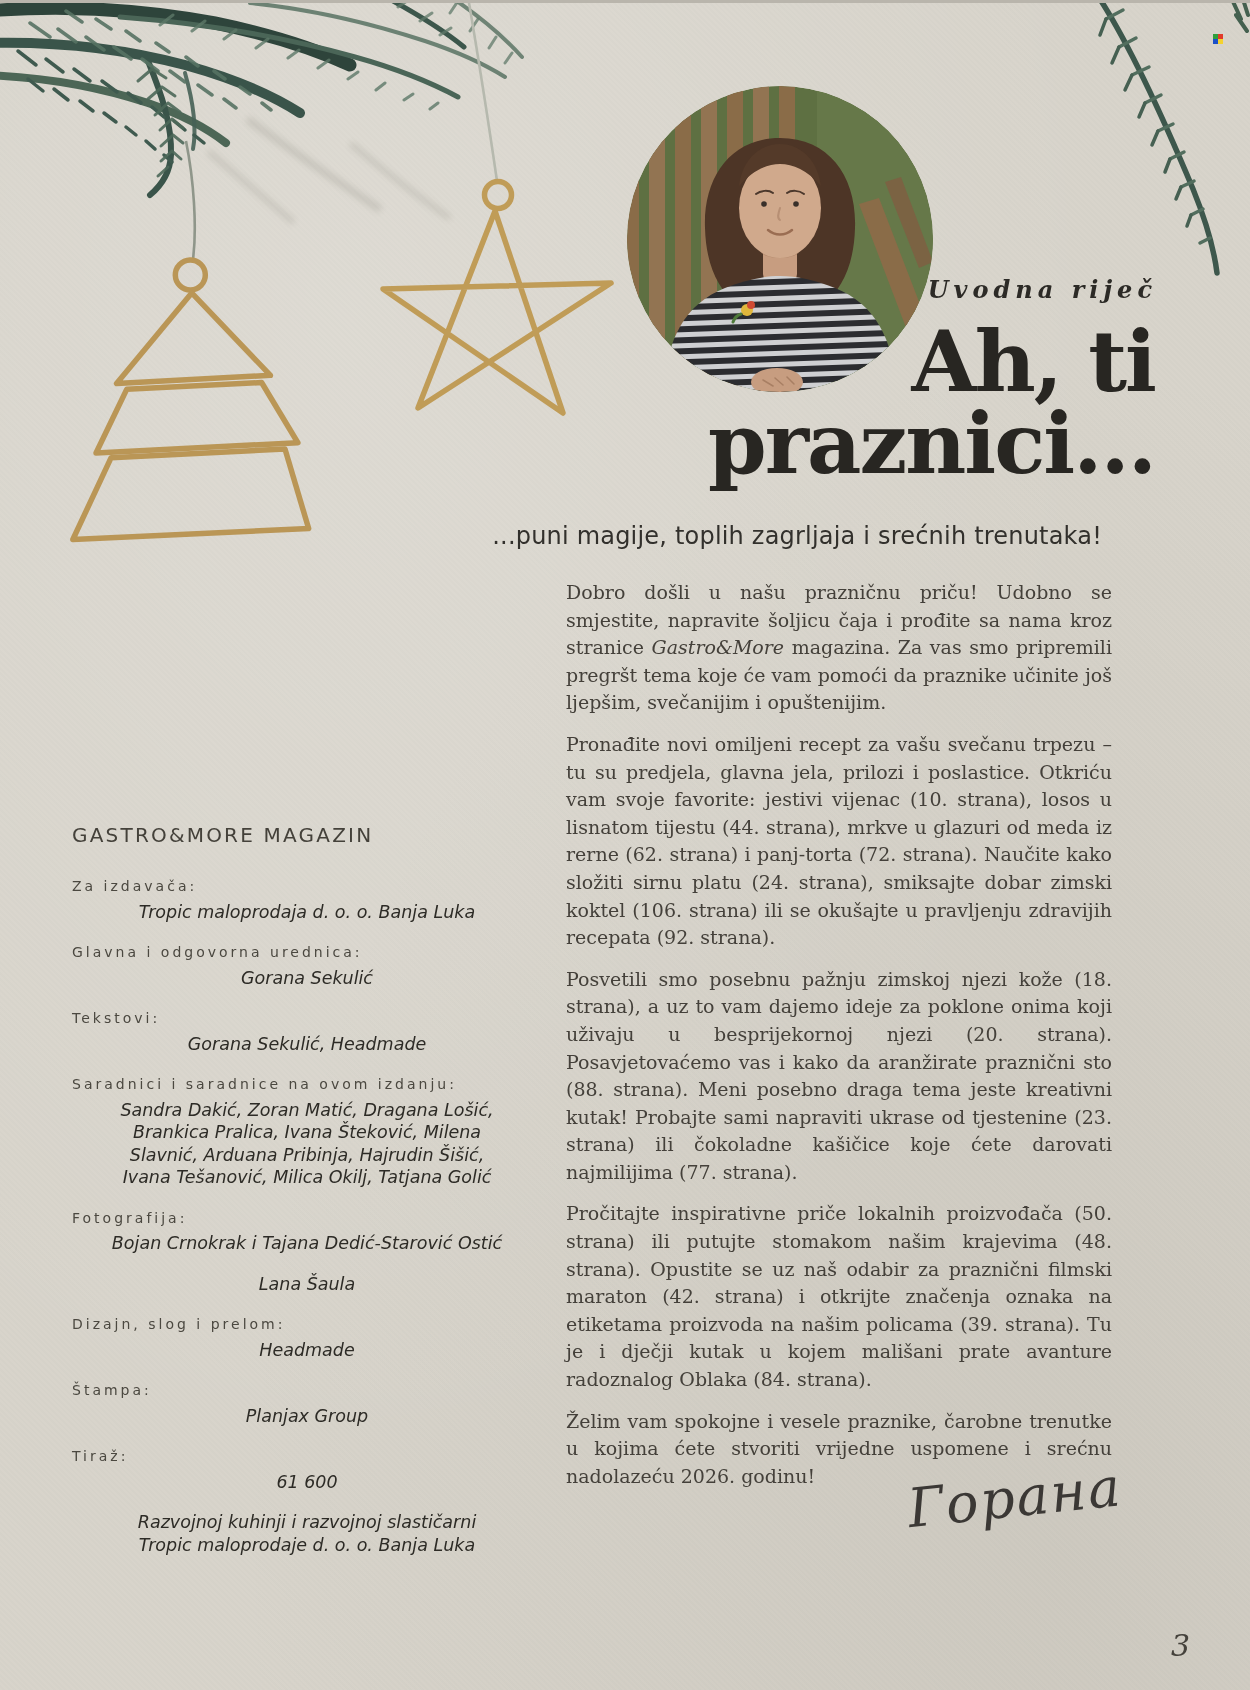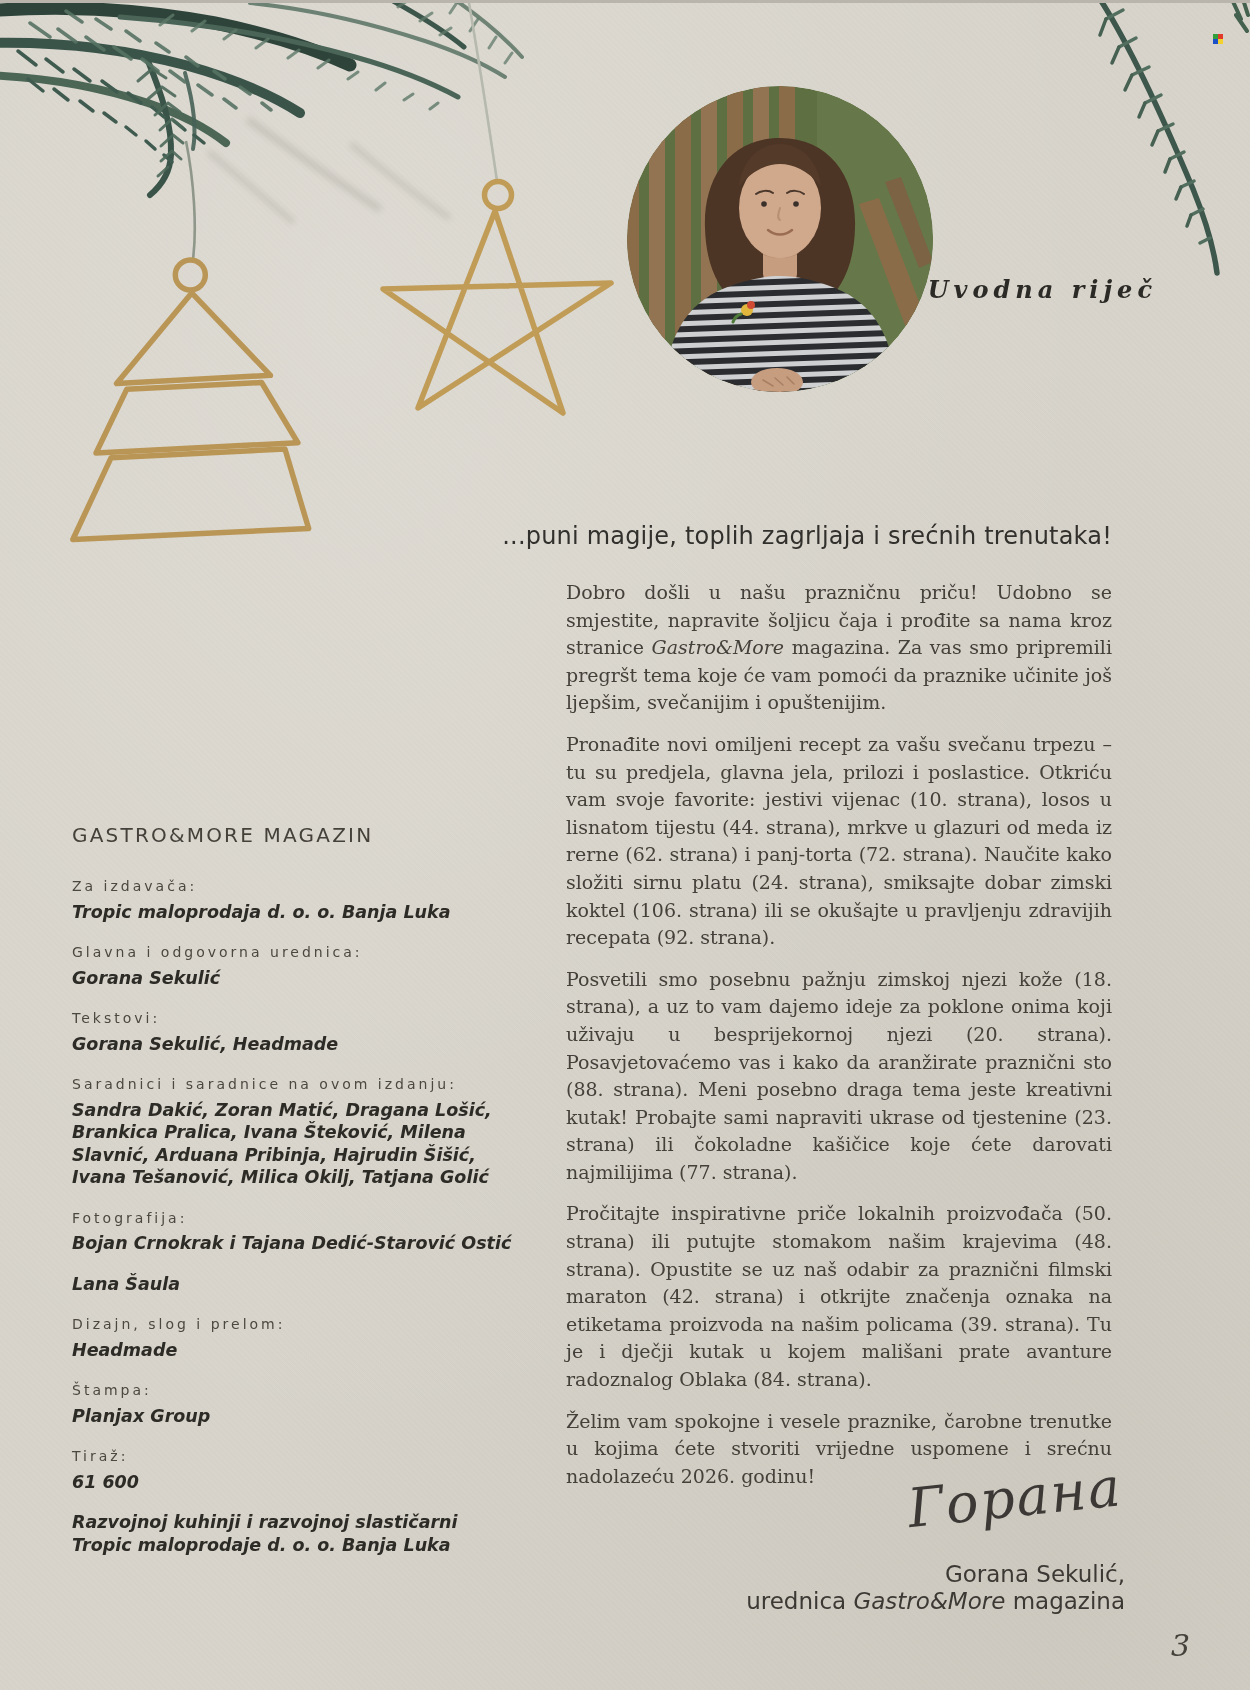--- a/index.html
+++ b/index.html
@@ -31,21 +31,21 @@
     font-size:24px; letter-spacing:5px; color:#2c2a26; white-space:nowrap;
   }
   .title{
     position:absolute; top:318px; right:95px; margin:0;
     font-family:"DejaVu Serif", serif; font-weight:bold;
     font-size:84px; line-height:82px; letter-spacing:-2px;
     color:#282622; text-align:right;
   }
   .title span{display:block;}
   .subtitle{
-    position:absolute; top:519px; right:138px;
+    position:absolute; top:519px; right:148px;
     font-size:24px; color:#32302c; letter-spacing:.2px; white-space:nowrap;
   }
 
   
   .bodycol{
     position:absolute; left:566px; top:576px; width:546px;
     font-family:"DejaVu Serif", serif; font-size:19px; line-height:27.6px;
     color:#44403a; text-align:justify;
   }
   .bodycol p{margin:0 0 14px 0;}
@@ -68,22 +68,22 @@
     font-family:"DejaVu Serif", serif; font-style:italic;
     font-size:30px; color:#45423c;
   }
 
   
   .masthead{position:absolute; left:72px; top:820px; width:470px;}
   .mh-title{font-size:20px; letter-spacing:2.2px; color:#44413a; margin:0 0 28px 0;}
   .mh-block{margin:0 0 18px 0;}
   .mh-label{font-size:14px; letter-spacing:3px; color:#4b4840; line-height:22.5px;}
   .mh-value{
-    font-size:17.5px; font-weight:bold; font-style:italic; color:#2d2b26;
-    line-height:22.5px; white-space:pre-line; margin-top:3px;
+    font-size:17.5px; font-weight:normal; font-style:italic; color:#2d2b26;
+    line-height:22.5px; white-space:pre-line; margin-top:3px;text-align:center;
   }
 
   
   .regmark{position:absolute; left:1213px; top:31px; width:10px; height:10px;
     display:grid; grid-template-columns:5px 5px; grid-template-rows:5px 5px;}
   .regmark i{display:block;}
   .regmark .q1{background:#2fa03c;} .regmark .q2{background:#e13a2a;}
   .regmark .q3{background:#1b50c8;} .regmark .q4{background:#f4d22e;}
 </style>
 </head>
@@ -194,35 +194,35 @@
         <g>
           <circle cx="120" cy="224" r="6" fill="#e0b73c"></circle>
           <circle cx="124" cy="219" r="4" fill="#cf4b33"></circle>
           <path d="M114,228 q-6,2 -8,8" stroke="#4e7a3a" stroke-width="3" fill="none" stroke-linecap="round"></path>
         </g>
       </g>
     </svg>
   </div>
 
   <div class="kicker">Uvodna riječ</div>
+  <h1 class="title">
+    <span>Ah, ti</span>
+    <span>praznici...</span>
+  </h1>
   <div class="subtitle">...puni magije, toplih zagrljaja i srećnih trenutaka!</div>
 
   <div class="bodycol">
     <p><span>Dobro došli u našu prazničnu priču! Udobno se smjestite, napravite šoljicu čaja i prođite sa nama kroz stranice </span><span class="it">Gastro&amp;More</span><span> magazina. Za vas smo pripremili pregršt tema koje će vam pomoći da praznike učinite još ljepšim, svečanijim i opuštenijim.</span></p>
     <p>Pronađite novi omiljeni recept za vašu svečanu trpezu – tu su predjela, glavna jela, prilozi i poslastice. Otkriću vam svoje favorite: jestivi vijenac (10. strana), losos u lisnatom tijestu (44. strana), mrkve u glazuri od meda iz rerne (62. strana) i panj-torta (72. strana). Naučite kako složiti sirnu platu (24. strana), smiksajte dobar zimski koktel (106. strana) ili se okušajte u pravljenju zdravijih recepata (92. strana).</p>
     <p>Posvetili smo posebnu pažnju zimskoj njezi kože (18. strana), a uz to vam dajemo ideje za poklone onima koji uživaju u besprijekornoj njezi (20. strana). Posavjetovaćemo vas i kako da aranžirate praznični sto (88. strana). Meni posebno draga tema jeste kreativni kutak! Probajte sami napraviti ukrase od tjestenine (23. strana) ili čokoladne kašičice koje ćete darovati najmilijima (77. strana).</p>
     <p>Pročitajte inspirativne priče lokalnih proizvođača (50. strana) ili putujte stomakom našim krajevima (48. strana). Opustite se uz naš odabir za praznični filmski maraton (42. strana) i otkrijte značenja oznaka na etiketama proizvoda na našim policama (39. strana). Tu je i dječji kutak u kojem mališani prate avanture radoznalog Oblaka (84. strana).</p>
     <p>Želim vam spokojne i vesele praznike, čarobne trenutke u kojima ćete stvoriti vrijedne uspomene i srećnu nadolazeću 2026. godinu!</p>
   </div>
 
   <div class="sig-script">Горана</div>
-  <div class="sig-caption">
-    <div>Gorana Sekulić,</div>
-    <div><span>urednica </span><span class="it">Gastro&amp;More</span><span> magazina</span></div>
-  </div>
 
   <div class="pageno">3</div>
 
   <div class="masthead">
     <div class="mh-title">GASTRO&amp;MORE MAGAZIN</div>
 
     <div class="mh-block">
       <div class="mh-label">Za izdavača:</div>
       <div class="mh-value">Tropic maloprodaja d. o. o. Banja Luka</div>
     </div>

